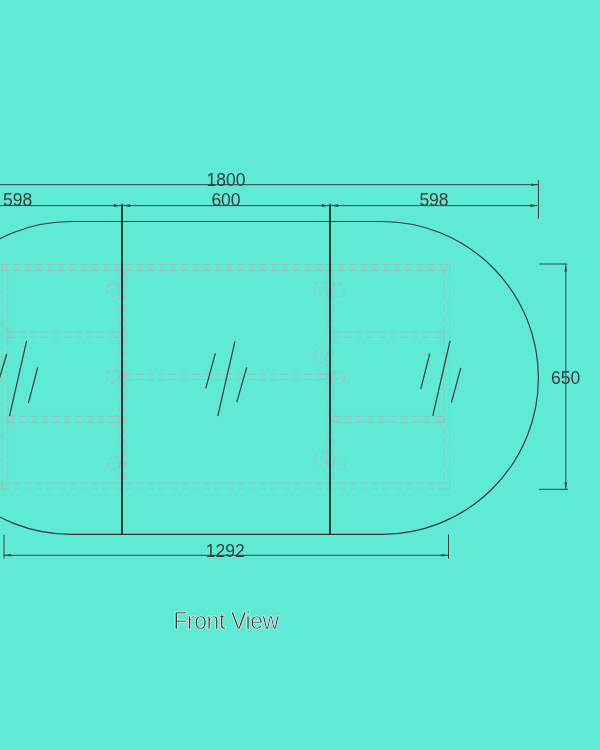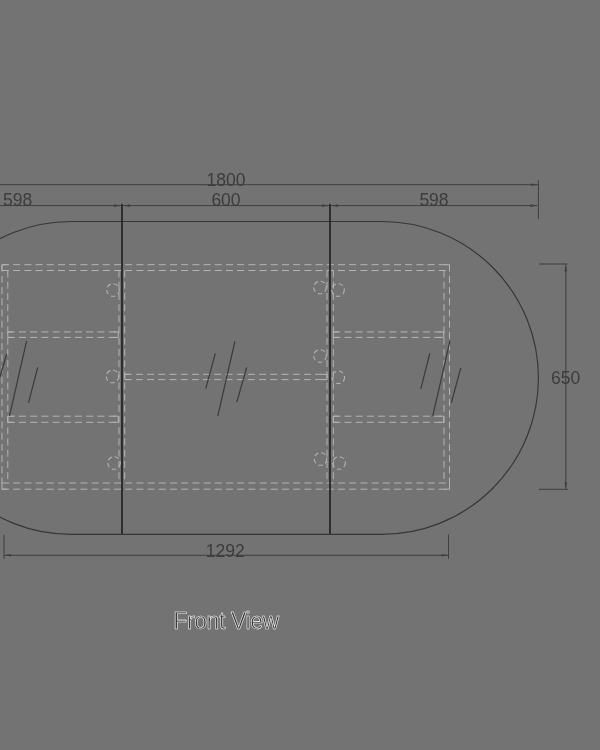--- a/index.html
+++ b/index.html
@@ -1,16 +1,16 @@
 <!DOCTYPE html>
 <html><head>
 <meta charset="utf-8">
 <style>
   html,body{margin:0;padding:0;background:#ffffff;}
-  .page{width:600px;height:750px;position:relative;overflow:hidden;background:#737373;}
+  .page{width:600px;height:750px;position:relative;overflow:hidden;background:#5eead4;}
   svg{position:absolute;left:0;top:0;}
   text{font-family:"Liberation Sans",sans-serif;fill:#3c3c3c;}
   .dim{font-size:17.5px;}
 </style>
 </head>
 <body>
 <div class="page">
 <svg width="600" height="750" viewBox="0 0 600 750">
 
   <g stroke="#b4b4b4" stroke-width="1" fill="none" stroke-dasharray="7 4.2">

